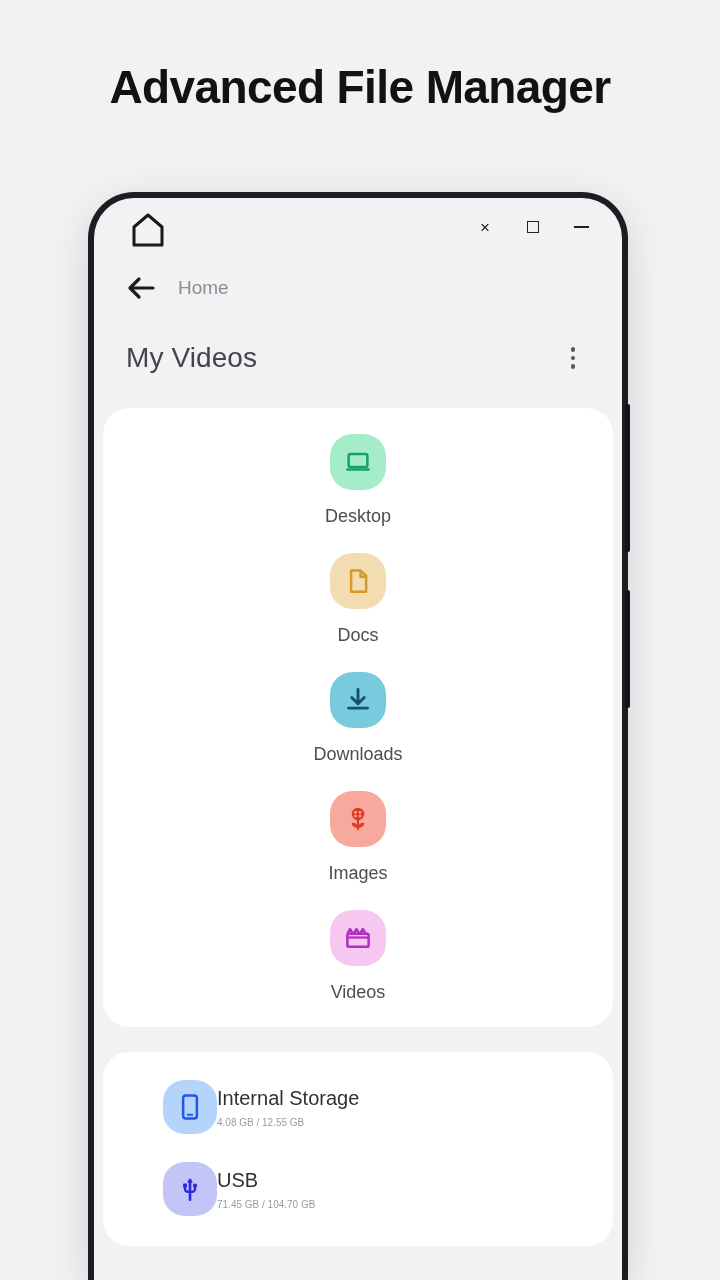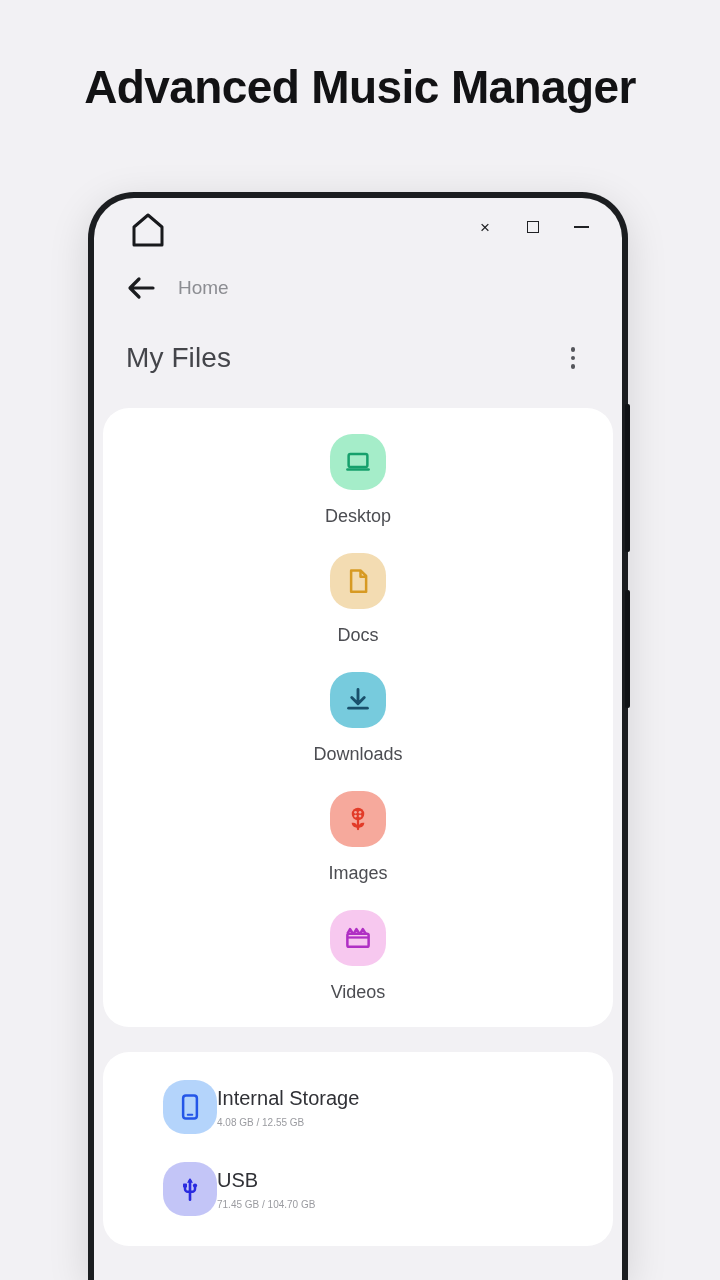--- a/index.html
+++ b/index.html
@@ -155,21 +155,21 @@
     flex: 0 0 54px;
     display: flex; align-items: center; justify-content: center;
   }
   .storage-text { display: flex; flex-direction: column; gap: 7px; }
   .storage-name { font-size: 20px; color: #303136; }
   .storage-meta { font-size: 10px; color: #9a9ba0; }
 </style>
 </head>
 <body>
 
-<div class="page-title">Advanced Music Manager</div>
+<div class="page-title">Advanced File Manager</div>
 
 <div class="phone-frame">
   <div class="side-btn volume"></div>
   <div class="side-btn power"></div>
 
   <div class="phone-screen">
 
     <div class="win-bar">
       <span class="home-icon">
         <svg viewBox="0 0 34 36" width="34" height="36">
@@ -190,21 +190,21 @@
     <div class="breadcrumb-row">
       <span class="back-arrow">
         <svg viewBox="0 0 30 26" width="30" height="26">
           <path d="M27 13 H5 M13 4 L4 13 L13 22" fill="none" stroke="#1b1c1f" stroke-width="3.2" stroke-linecap="round" stroke-linejoin="round"></path>
         </svg>
       </span>
       <span class="breadcrumb-label">Home</span>
     </div>
 
     <div class="app-header">
-      <span class="app-title">My Files</span>
+      <span class="app-title">My Videos</span>
       <span class="overflow-menu">
         <i></i>
           <i></i>
           <i></i>
       </span>
     </div>
 
     <div class="card shortcuts">
       <div class="shortcut-grid" id="shortcut-grid">
           <div class="shortcut">

